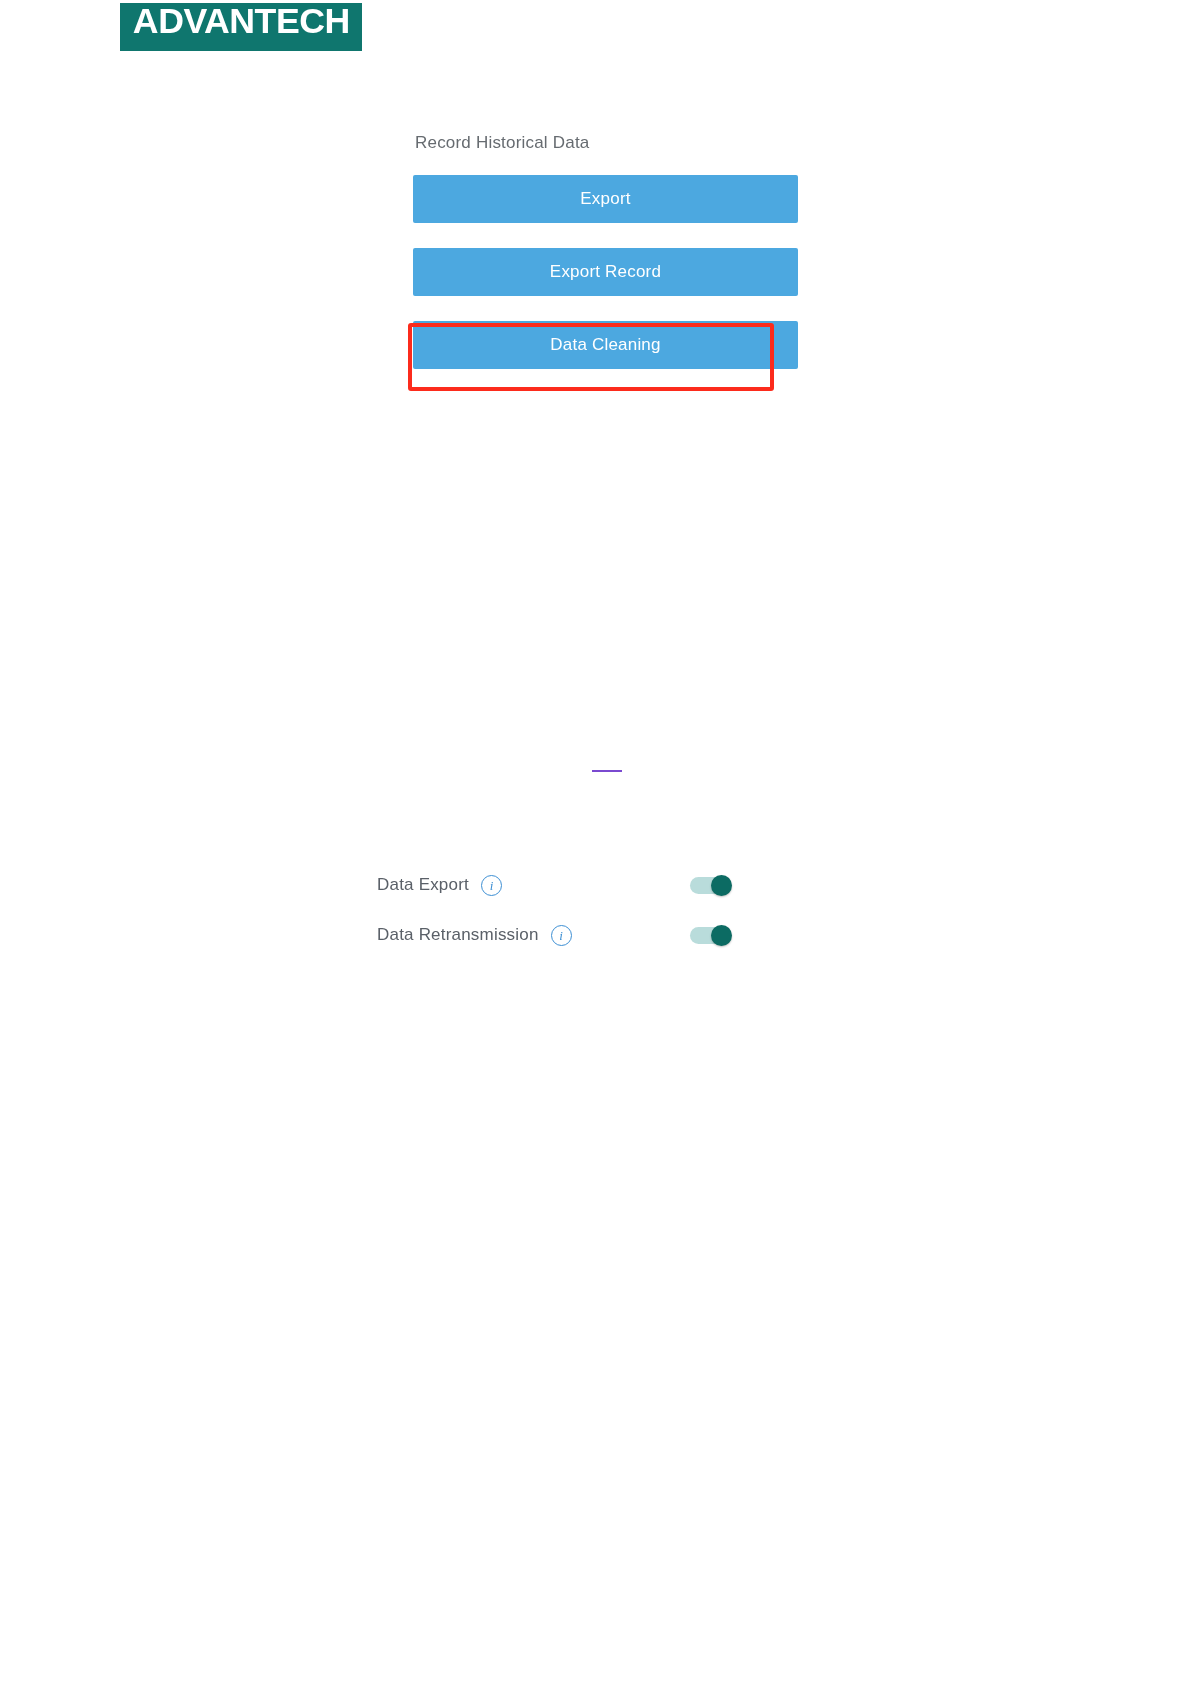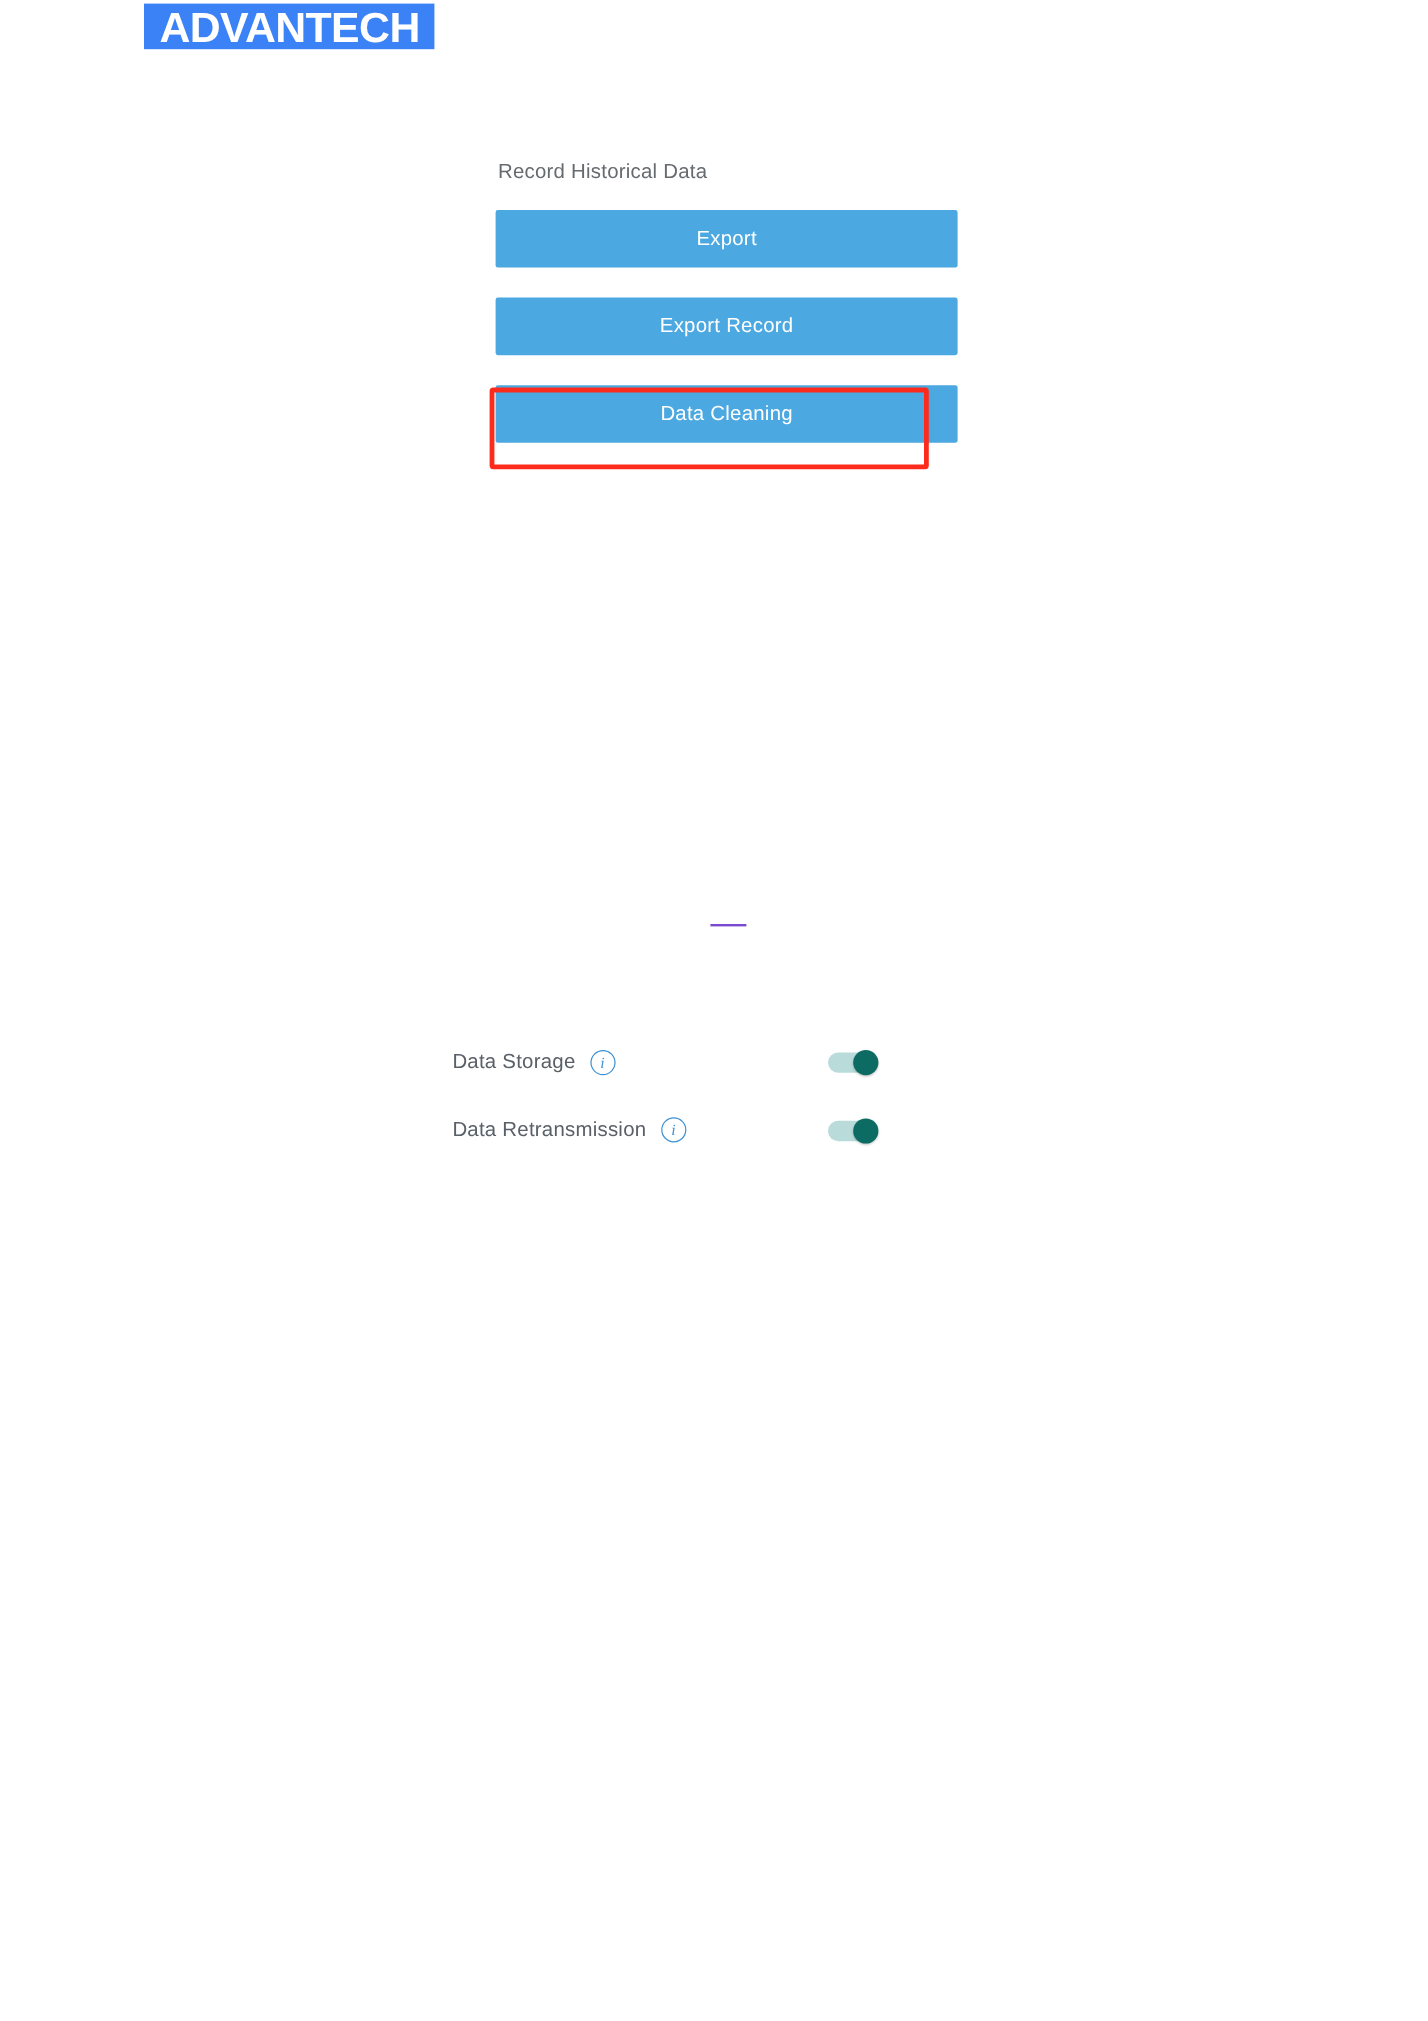--- a/index.html
+++ b/index.html
@@ -14,24 +14,24 @@
     font-family: "Liberation Sans", sans-serif;
     overflow: hidden;
   }
 
   
   .logo-band {
     position: absolute;
     left: 120px;
     top: 3px;
     width: 242px;
-    height: 38px;
-    background: #3b82f6;
+    height: 48px;
+    background: #0f766e;
     display: flex;
-    align-items: flex-end;
+    align-items: flex-start;
     justify-content: center;
   }
   .logo-text {
     color: #ffffff;
     font-family: "Liberation Sans", sans-serif;
     font-size: 35px;
     font-weight: bold;
     letter-spacing: -0.5px;
     line-height: 1;
     transform: scaleX(1.02);
@@ -101,21 +101,21 @@
     left: 377px;
     top: 868px;
     width: 355px;
   }
   .toggle-row {
     display: flex;
     align-items: center;
     height: 34px;
     margin-bottom: 16px;
   }
-  .toggle-row:last-child { margin-bottom: 12px; align-items: flex-end; }
+  .toggle-row:last-child { margin-bottom: 12px; }
   .toggle-label {
     font-size: 17px;
     color: #5a6068;
     letter-spacing: 0.2px;
     white-space: nowrap;
   }
   .info-icon {
     display: inline-flex;
     align-items: center;
     justify-content: center;
@@ -176,21 +176,21 @@
   <button class="btn">Data Cleaning</button>
 </div>
 
 <div class="highlight-box"></div>
 
 <div class="purple-rule"></div>
 
 <div class="toggle-section">
 
   <div class="toggle-row">
-    <span class="toggle-label">Data Storage</span>
+    <span class="toggle-label">Data Export</span>
     <span class="info-icon">i</span>
     <span class="spacer"></span>
     <span class="switch">
       <span class="track"></span>
       <span class="knob"></span>
     </span>
   </div>
 
   <div class="toggle-row">
     <span class="toggle-label">Data Retransmission</span>

